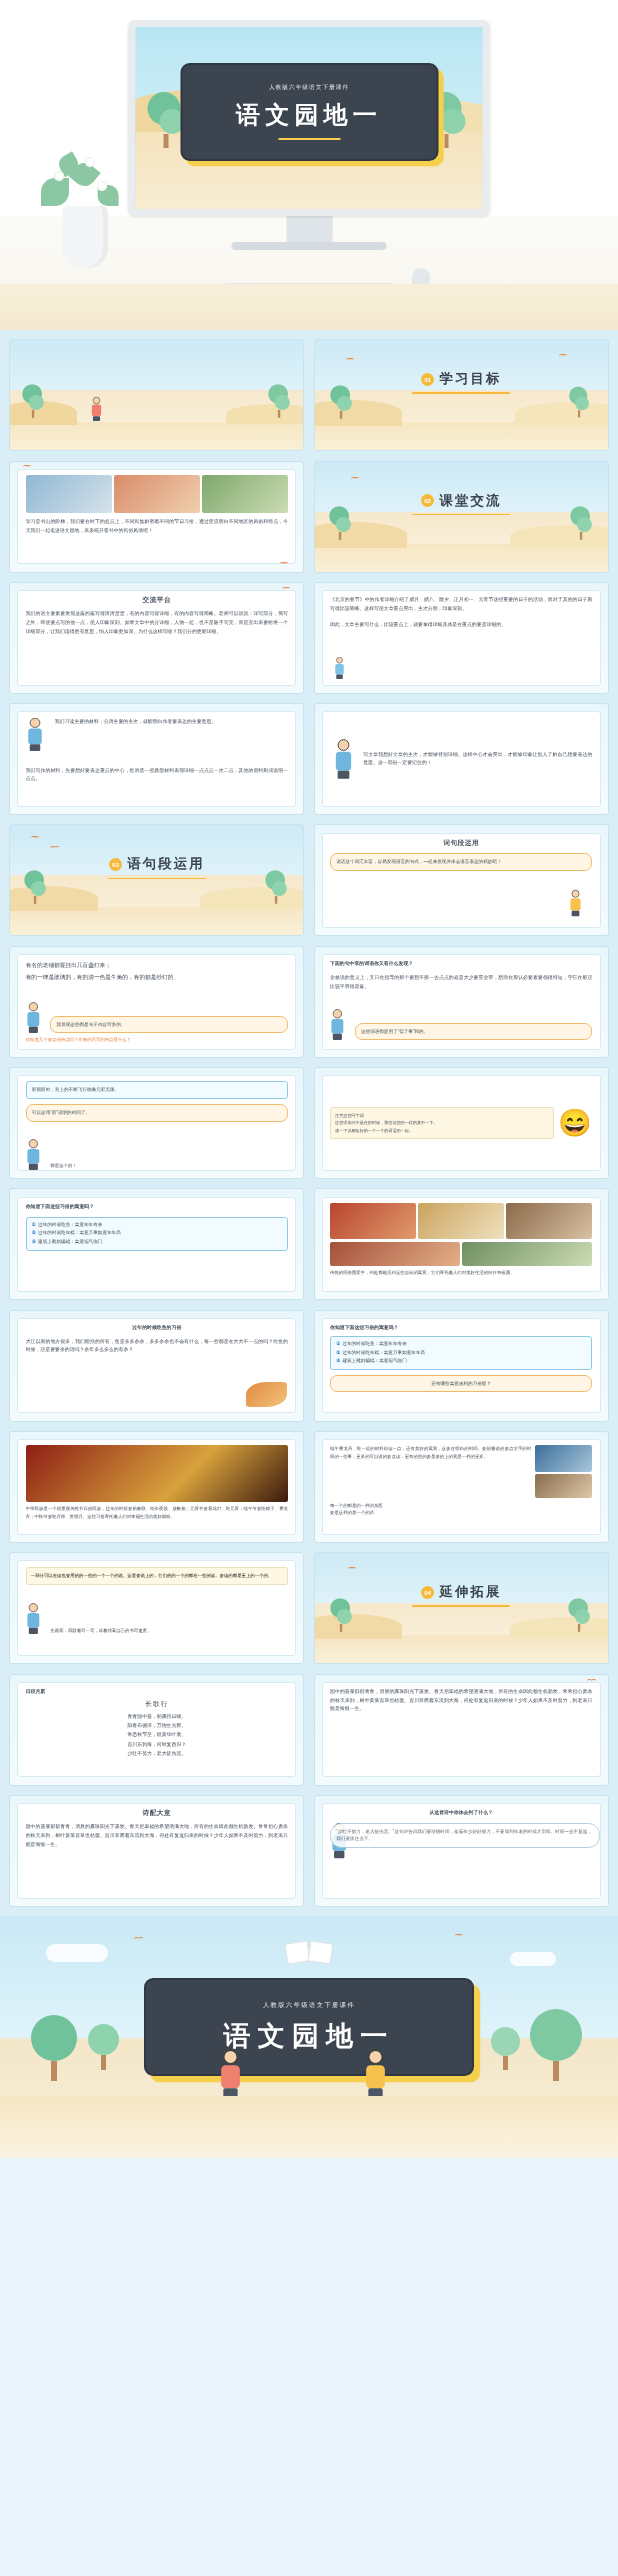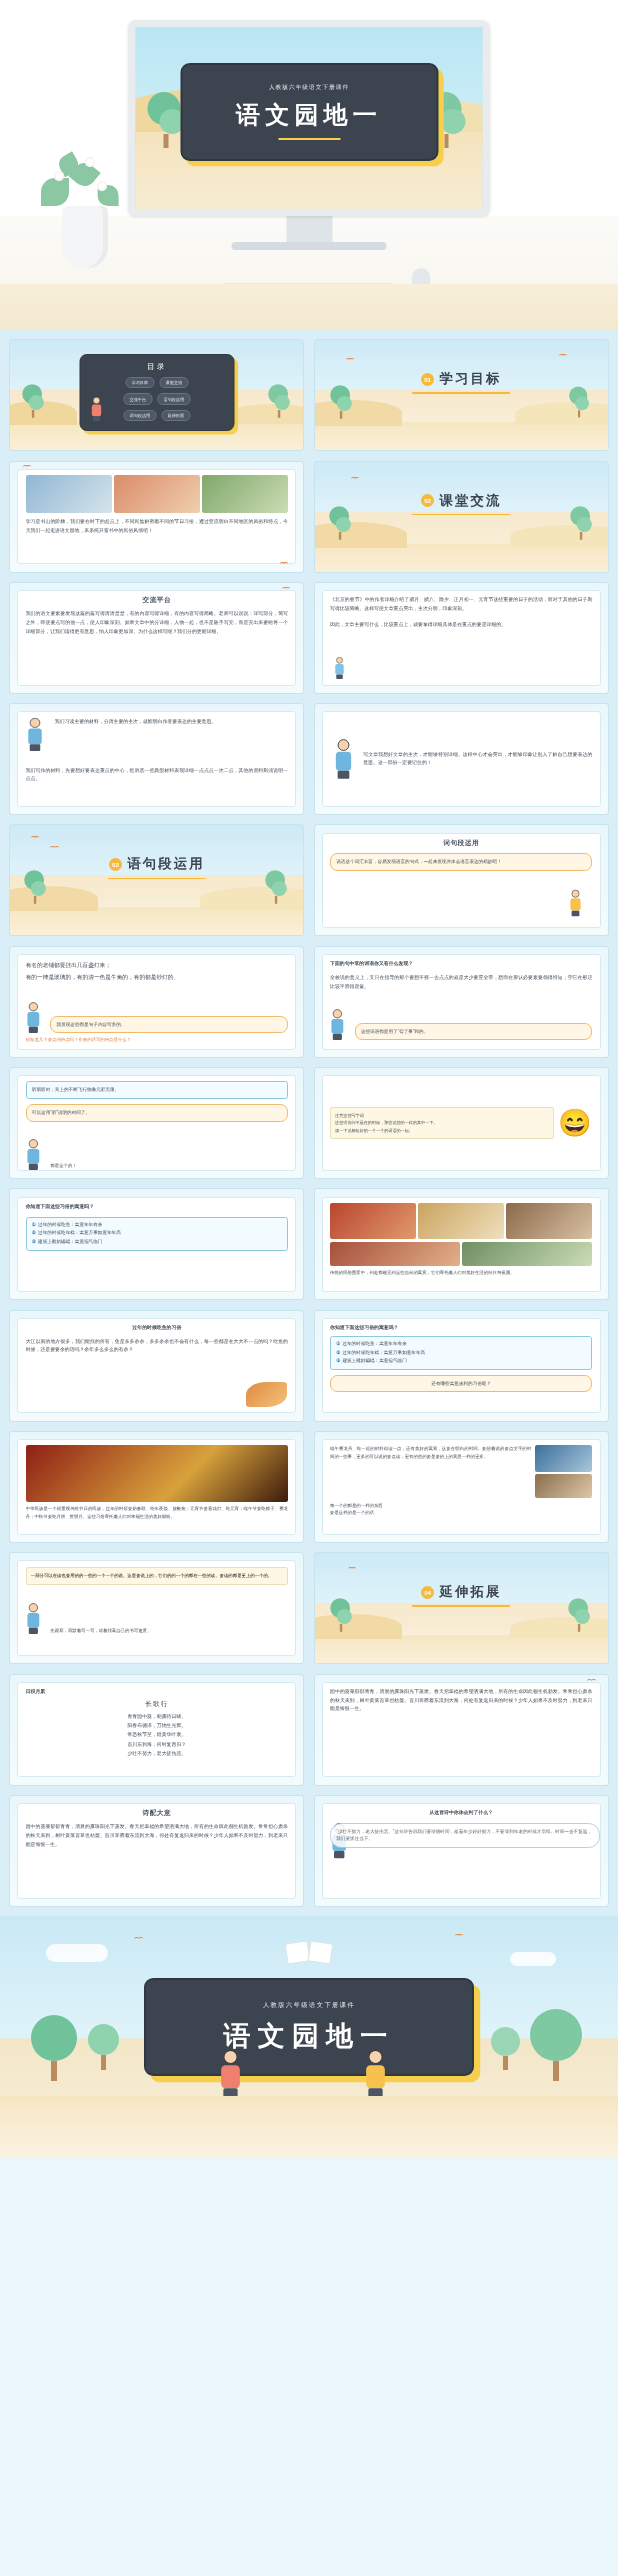--- a/index.html
+++ b/index.html
@@ -224,35 +224,20 @@
     <div class="mouse"></div>
     <div class="hero-bottom-strip"></div>
   </div>
 
   <div class="grid">
 
     <div class="slide">
       <div class="ground"></div>
       <div class="sky-hill" style="width:77px;height:24px;background:#f0d79e;left:-10.3px;bottom:25px;"></div>
       <div class="sky-hill" style="width:93px;height:20.6px;background:#f3e0b0;right:-15.5px;bottom:26px;"></div>
-      <div class="toc-board">
-        <div class="toc-title">目录</div>
-        <div class="toc-row">
-          <div class="toc-pill">学习目标</div>
-          <div class="toc-pill">课堂交流</div>
-        </div>
-        <div class="toc-row">
-          <div class="toc-pill">交流平台</div>
-          <div class="toc-pill">语句段运用</div>
-        </div>
-        <div class="toc-row">
-          <div class="toc-pill">词句段运用</div>
-          <div class="toc-pill">延伸拓展</div>
-        </div>
-      </div>
       <div class="tree" style="left:5.2px;bottom:21.6px;transform:scale(.6);">
           <div class="crown"></div>
           <div class="crown2"></div>
           <div class="trunk"></div>
         </div>
       <div class="tree" style="right:6.2px;bottom:21.6px;transform:scale(.6);">
           <div class="crown" style="background:#7ec8a2;"></div>
           <div class="crown2"></div>
           <div class="trunk"></div>
         </div>

